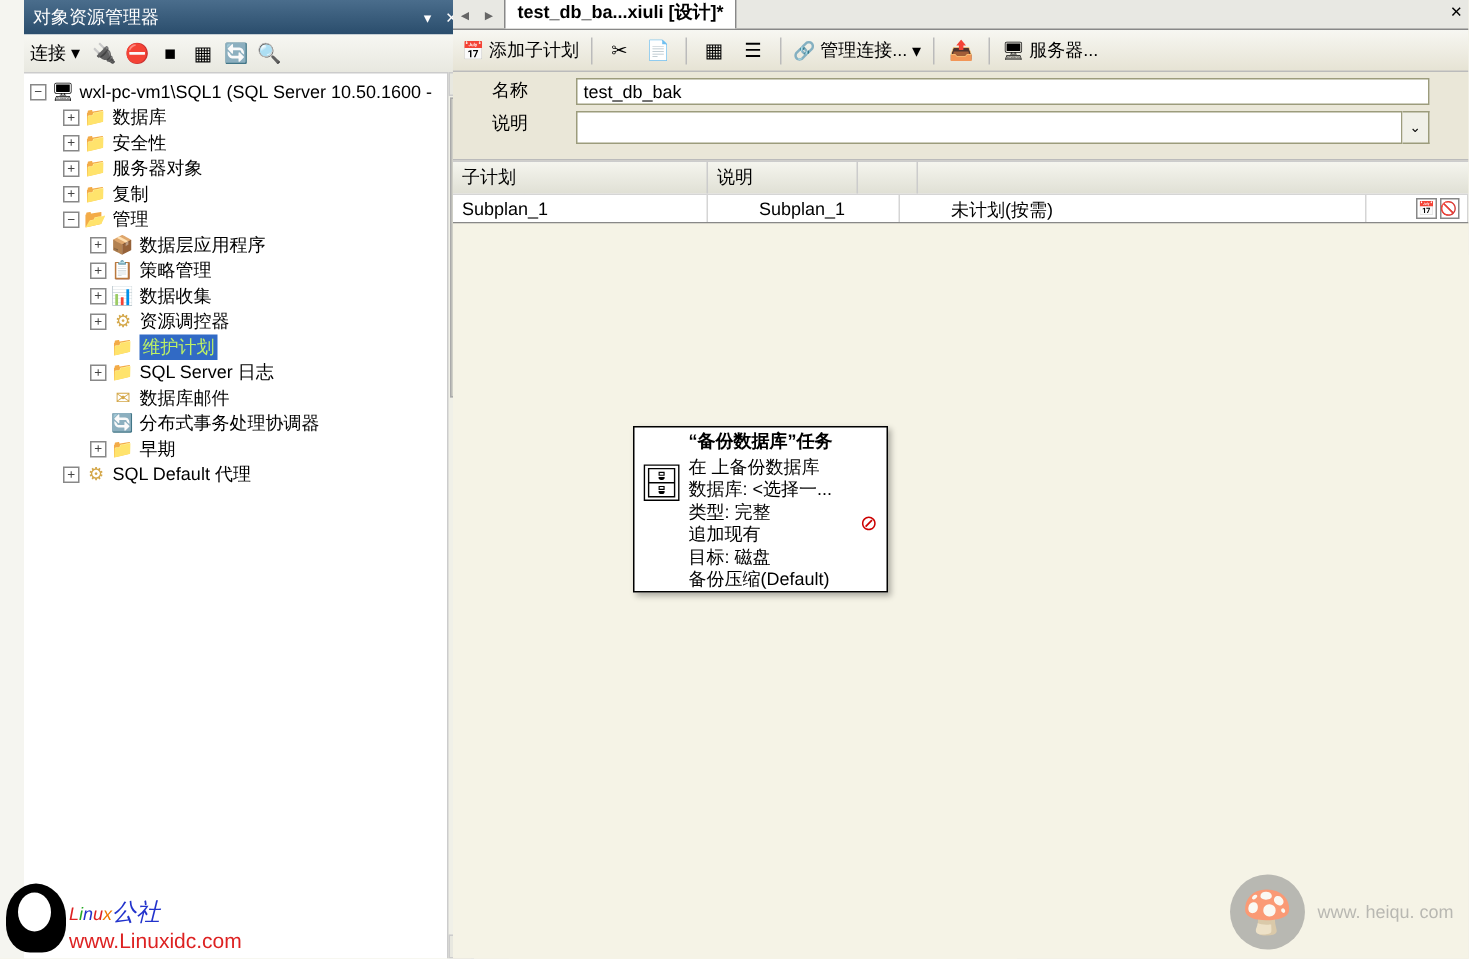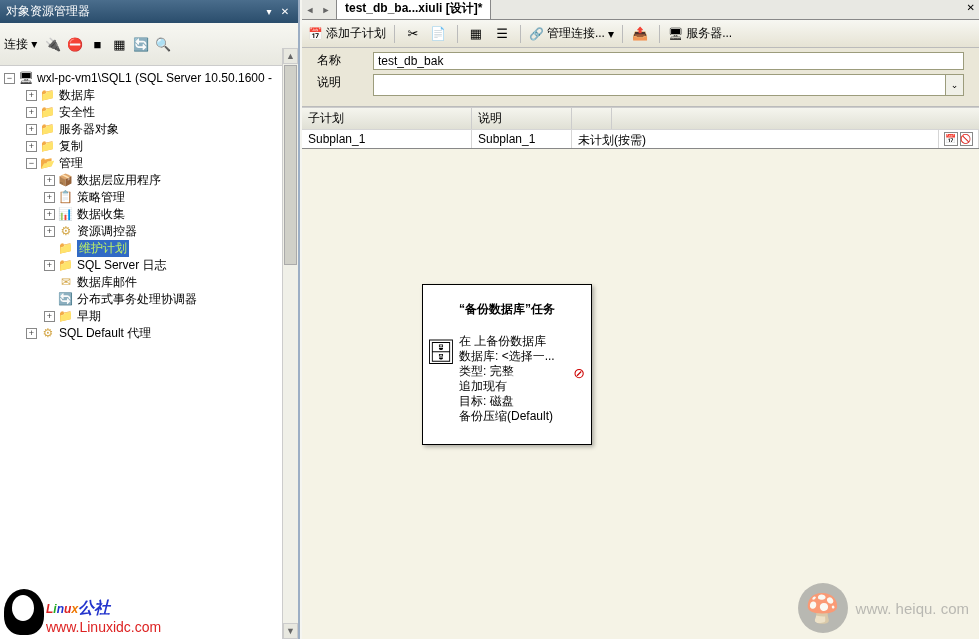--- a/index.html
+++ b/index.html
@@ -1,22 +1,22 @@
 <!DOCTYPE html>
 <html><head>
 <meta charset="utf-8">
 <style>
 * { box-sizing: border-box; margin: 0; padding: 0; font-family: "Microsoft YaHei", Tahoma, sans-serif; font-size: 12px; }
 body { width: 979px; height: 639px; background: #f5f5f0; overflow: hidden; position: relative; }
 
-.left-panel { position: absolute; left: 0; top: 0; width: 300px; height: 100%; background: #fff; border-right: 2px solid #9caec4; text-align: center; }
+.left-panel { position: absolute; left: 16px; top: 0; width: 300px; height: 100%; background: #fff; border-right: 2px solid #9caec4; text-align: center; }
 .panel-title { background: linear-gradient(#4a6d8c, #2a4d6c); color: #fff; padding: 3px 6px; font-size: 11px; display: flex; align-items: center; justify-content: space-between; }
 .panel-title-controls { display: flex; gap: 2px; }
 .panel-title-controls span { width: 14px; height: 12px; display: flex; align-items: center; justify-content: center; cursor: pointer; font-size: 10px; }
-.toolbar-left { background: linear-gradient(#f7f7f2, #e8e8e0); border-bottom: 1px solid #ccc; padding: 2px 4px; display: flex; align-items: center; gap: 2px; height: 43px; }
+.toolbar-left { background: linear-gradient(#f7f7f2, #e8e8e0); border-bottom: 1px solid #ccc; padding: 2px 4px; display: flex; align-items: center; gap: 2px; height: 26px; }
 .toolbar-left .lbl { margin-right: 4px; }
 .tb-btn { width: 20px; height: 20px; display: flex; align-items: center; justify-content: center; cursor: pointer; font-size: 13px; }
 
 .tree { padding: 4px 2px; overflow: auto; height: calc(100% - 46px); white-space: nowrap; }
 .tree-node { display: flex; align-items: center; height: 17px; line-height: 17px; cursor: default; }
 .expander { width: 11px; height: 11px; border: 1px solid #888; display: inline-flex; align-items: center; justify-content: center; margin-right: 3px; font-size: 9px; line-height: 9px; background: #fff; color: #444; cursor: pointer; }
 .expander.empty { border: none; background: none; }
 .node-icon { width: 16px; height: 16px; display: inline-flex; align-items: center; justify-content: center; margin-right: 3px; font-size: 12px; }
 .folder { color: #d4a84b; }
 .selected-node { background: #316ac5; color: #bef264; padding: 0 2px; }
@@ -24,56 +24,56 @@
 .right-panel { position: absolute; left: 302px; top: 0; right: 0; height: 100%; background: #eae7d8; display: flex; flex-direction: column; }
 .tab-bar { display: flex; align-items: flex-end; height: 20px; background: #e8e8e3; border-bottom: 1px solid #888; }
 .nav-arrow { width: 16px; height: 18px; display: flex; align-items: center; justify-content: center; font-size: 9px; color: #666; cursor: pointer; }
 .tab { background: #fff; border: 1px solid #888; border-bottom: none; padding: 2px 8px; font-weight: bold; margin-left: 2px; cursor: pointer; }
 .tab-close { position: absolute; right: 4px; top: 2px; font-size: 10px; cursor: pointer; }
 
 .toolbar-right { background: linear-gradient(#f7f7f2, #e6e3d4); border-bottom: 1px solid #bbb; padding: 2px 6px; display: flex; align-items: center; gap: 6px; height: 28px; }
 .tb-link { display: flex; align-items: center; gap: 3px; cursor: pointer; }
 .tb-sep { width: 1px; height: 18px; background: #bbb; margin: 0 2px; }
 
-.form-area { background: #eae7d8; padding: 4px 15px 6px; border-bottom: 1px solid #bbb; }
+.form-area { background: #eae7d8; padding: 4px 26px 6px; border-bottom: 1px solid #bbb; }
 .form-row { display: flex; align-items: flex-start; margin-bottom: 4px; }
 .form-row label { width: 56px; }
 .form-input { flex: 1; background: #fff; border: 1px solid #9c9c7c; padding: 2px 4px; height: 18px; }
 .form-textarea { flex: 1; background: #fff; border: 1px solid #9c9c7c; padding: 2px 4px; height: 22px; resize: none; }
 .expand-btn { width: 18px; height: 22px; border: 1px solid #9c9c7c; border-left: none; background: #f0f0e8; display: flex; align-items: center; justify-content: center; font-size: 9px; cursor: pointer; }
 
 .grid { border-bottom: 1px solid #888; }
 .grid-header { display: flex; background: linear-gradient(#f5f5ee, #e0e0d5); border-top: 1px solid #ccc; }
 .grid-header > div { border-right: 1px solid #ccc; padding: 2px 6px; font-weight: normal; }
-.grid-row { display: flex; background: #fff; border-top: 1px solid #d5d5d5; }
+.grid-row { display: flex; background: #fff; border-top: 1px solid #d5d5d5; gap: 28px; }
 .grid-row > div { border-right: 1px solid #d5d5d5; padding: 2px 6px; height: 18px; }
 .col1 { width: 170px; } .col2 { width: 100px; } .col3 { flex: 1; } .col4 { width: 40px; display: flex; align-items: center; justify-content: center; gap: 2px; }
 .mini-icon { width: 14px; height: 14px; border: 1px solid #888; display: inline-flex; align-items: center; justify-content: center; font-size: 9px; background: #fff; cursor: pointer; }
 
 .design-surface { flex: 1; background: #f5f3e6; position: relative; overflow: auto; }
 .task-box { position: absolute; left: 120px; top: 135px; width: 170px; background: #fff; border: 1px solid #000; box-shadow: 2px 2px 4px rgba(0,0,0,0.3); }
-.task-title { text-align: center; font-weight: bold; padding: 16px; }
+.task-title { text-align: center; font-weight: bold; padding: 1px; }
 .task-body { display: flex; }
 .task-icon { width: 36px; display: flex; align-items: flex-start; justify-content: center; padding: 4px 0; font-size: 24px; }
-.task-lines { flex: 1; padding: 0 4px 20px 0; }
+.task-lines { flex: 1; padding: 0 4px 0 0; }
 .task-lines div { line-height: 15px; }
 .task-err { position: absolute; right: 6px; top: 50%; color: #c00; font-size: 14px; }
 
 .watermark-left { position: absolute; left: 4px; bottom: 4px; display: flex; align-items: flex-end; gap: 2px; }
 .wm-penguin { width: 40px; height: 46px; background: #000; border-radius: 50% 50% 40% 40%; position: relative; }
 .wm-penguin::before { content: ""; position: absolute; top: 6px; left: 8px; width: 22px; height: 26px; background: #fff; border-radius: 50%; }
-.wm-text-left .t1 { font-size: 22px; font-weight: bold; font-style: italic; }
+.wm-text-left .t1 { font-size: 22px; font-weight: normal; font-style: italic; }
 .wm-text-left .t1 .red { color: #d22; } .wm-text-left .t1 .grn { color: #2a2; }
 .wm-text-left .t1 .blu { color: #23c; } .wm-text-left .t1 .org { color: #e70; }
 .wm-text-left .t2 { color: #d22; font-size: 14px; }
 
 .watermark-right { position: absolute; right: 10px; bottom: 6px; display: flex; align-items: center; gap: 8px; opacity: 0.55; }
 .wm-circle { width: 50px; height: 50px; background: #888; border-radius: 50%; display: flex; align-items: center; justify-content: center; color: #eee; font-size: 28px; }
 .wm-text-right .t1 { font-size: 26px; font-weight: bold; color: #666; letter-spacing: 2px; }
-.wm-text-right .t2 { color: #888; font-size: 15px; text-align: right; }
+.wm-text-right .t2 { color: #888; font-size: 12px; text-align: right; }
 
 .scrollbar-v { position: absolute; right: 0; top: 48px; bottom: 0; width: 16px; background: #f0f0e8; border-left: 1px solid #ccc; }
 .scrollbar-v .arrow { height: 16px; display:flex;align-items:center;justify-content:center;font-size:9px;color:#666;border:1px solid #ccc;background:#e8e8e0;cursor:pointer; }
 .scrollbar-v .thumb { position: absolute; top: 17px; left: 1px; right: 1px; height: 200px; background: #d0d0c8; border: 1px solid #aaa; }
 </style>
 </head>
 <body>
 
 <div class="left-panel">
   <div class="panel-title">

